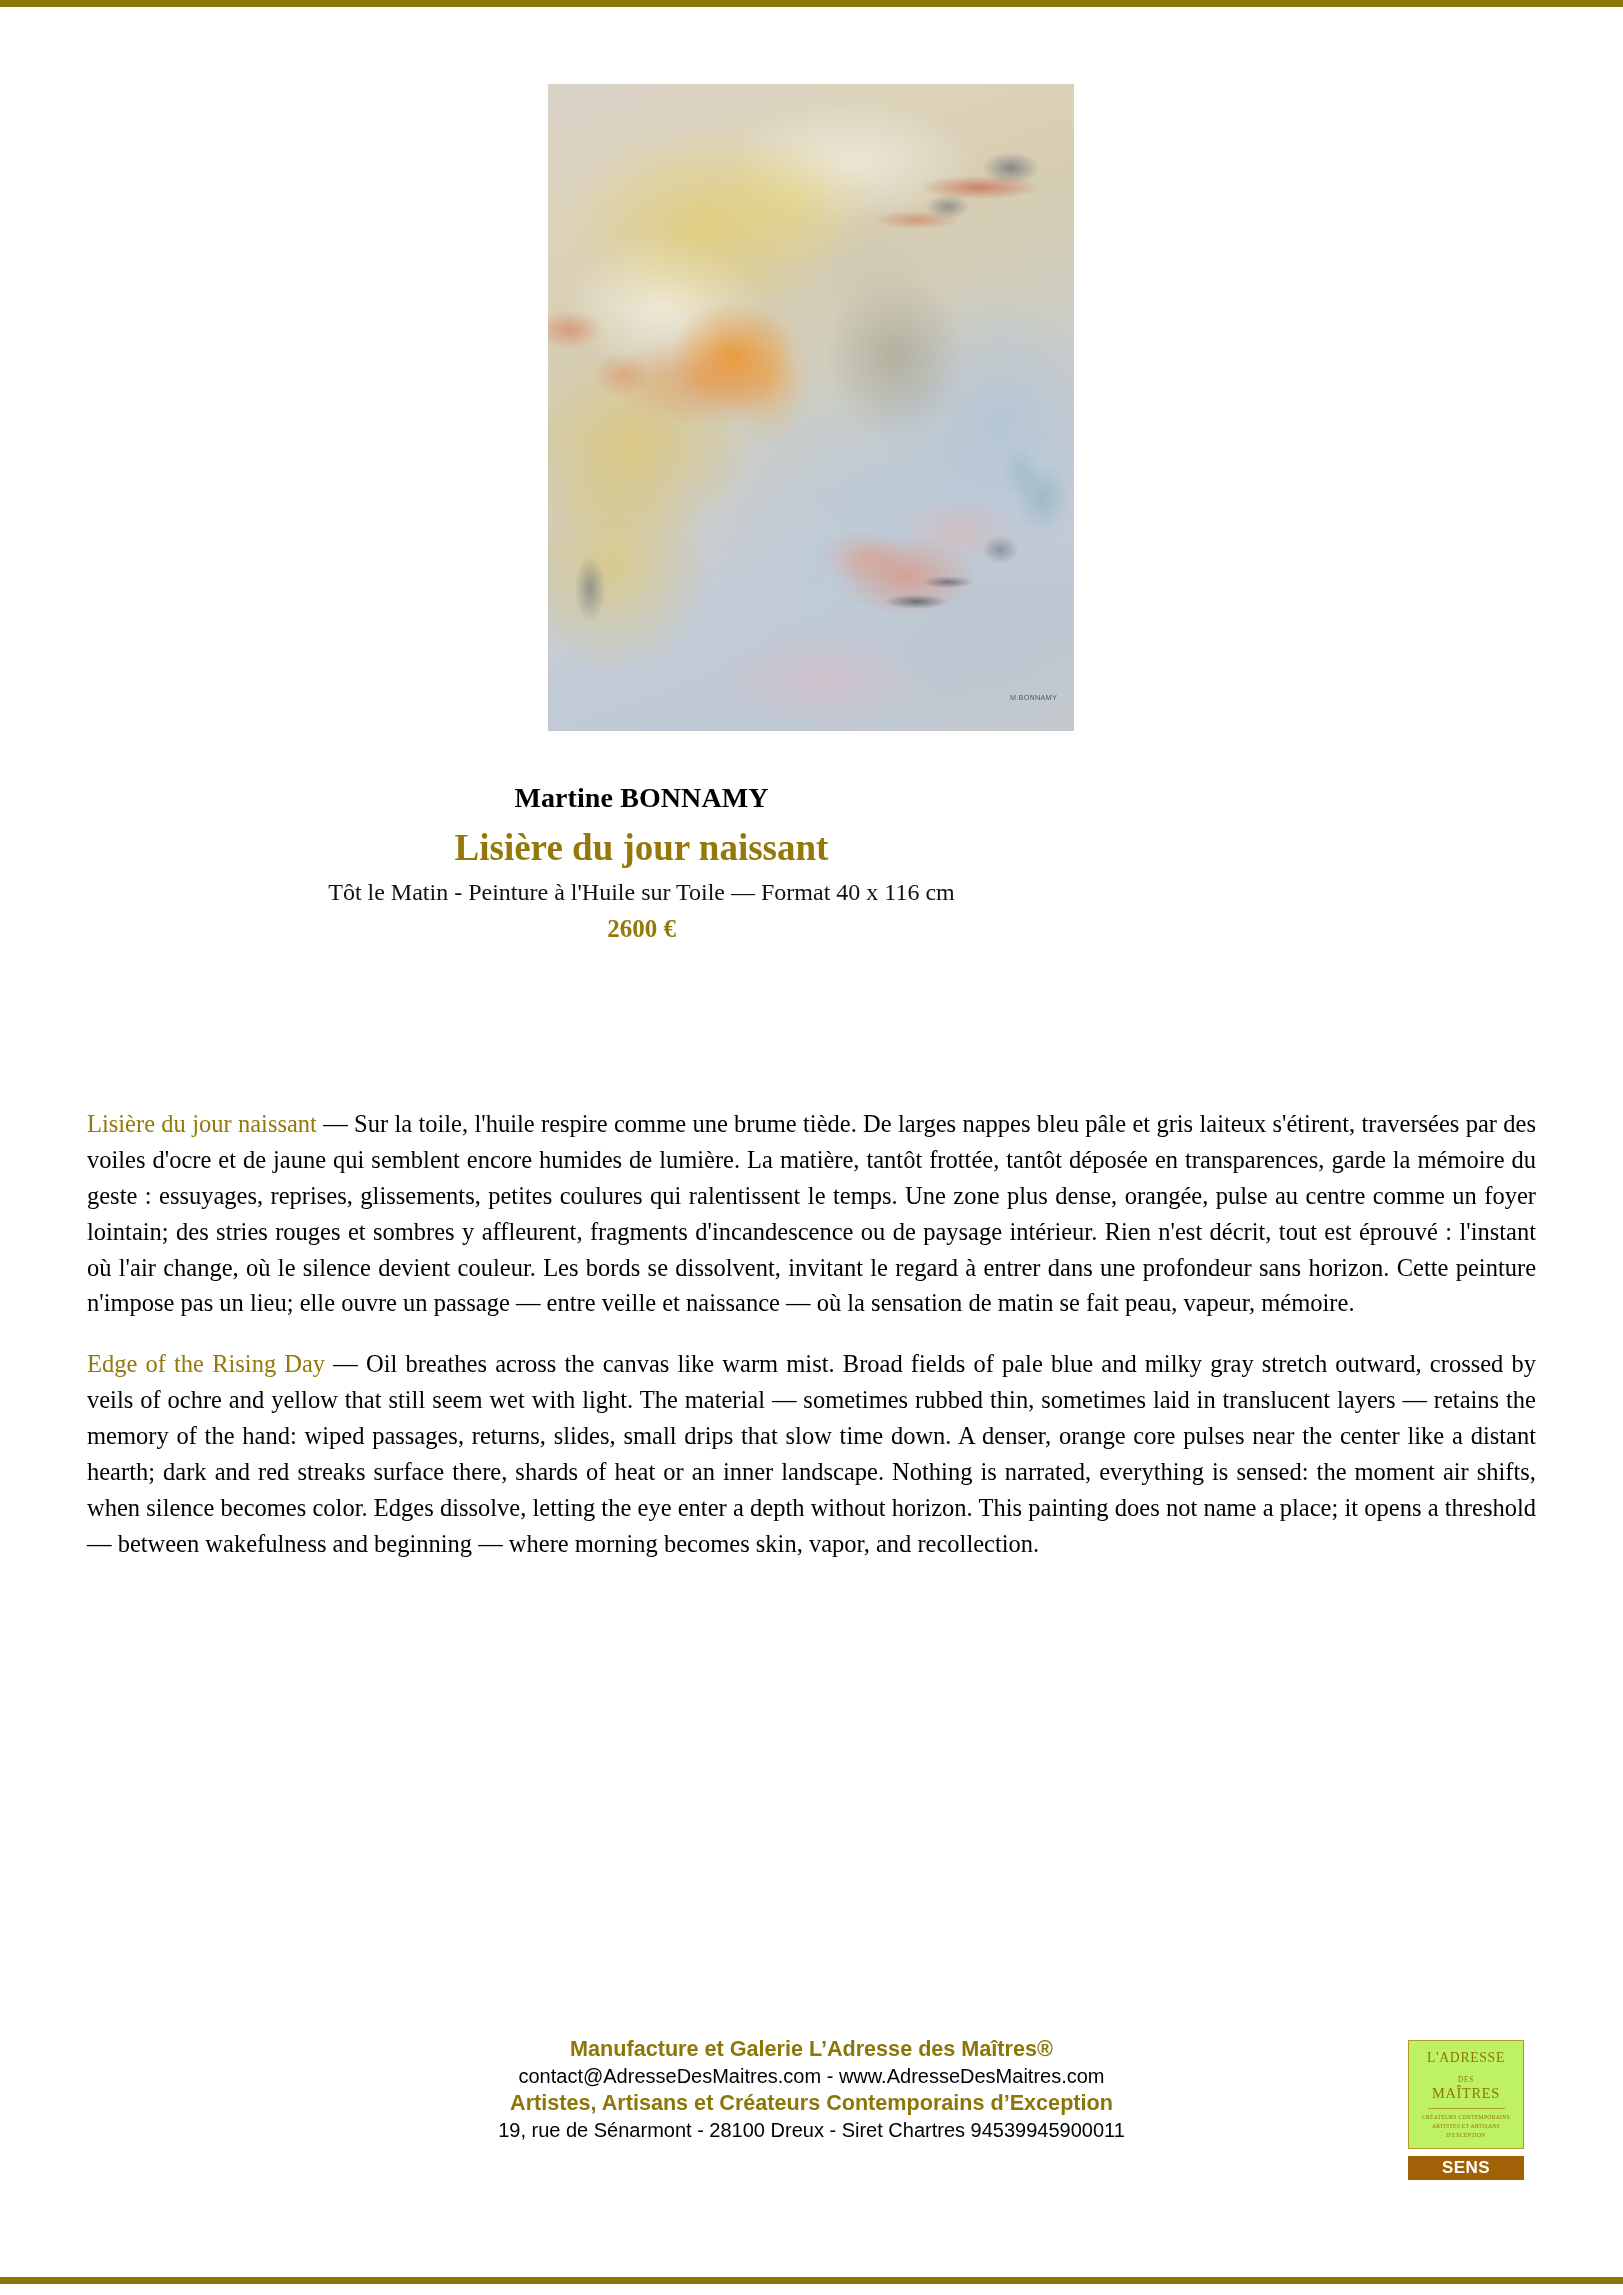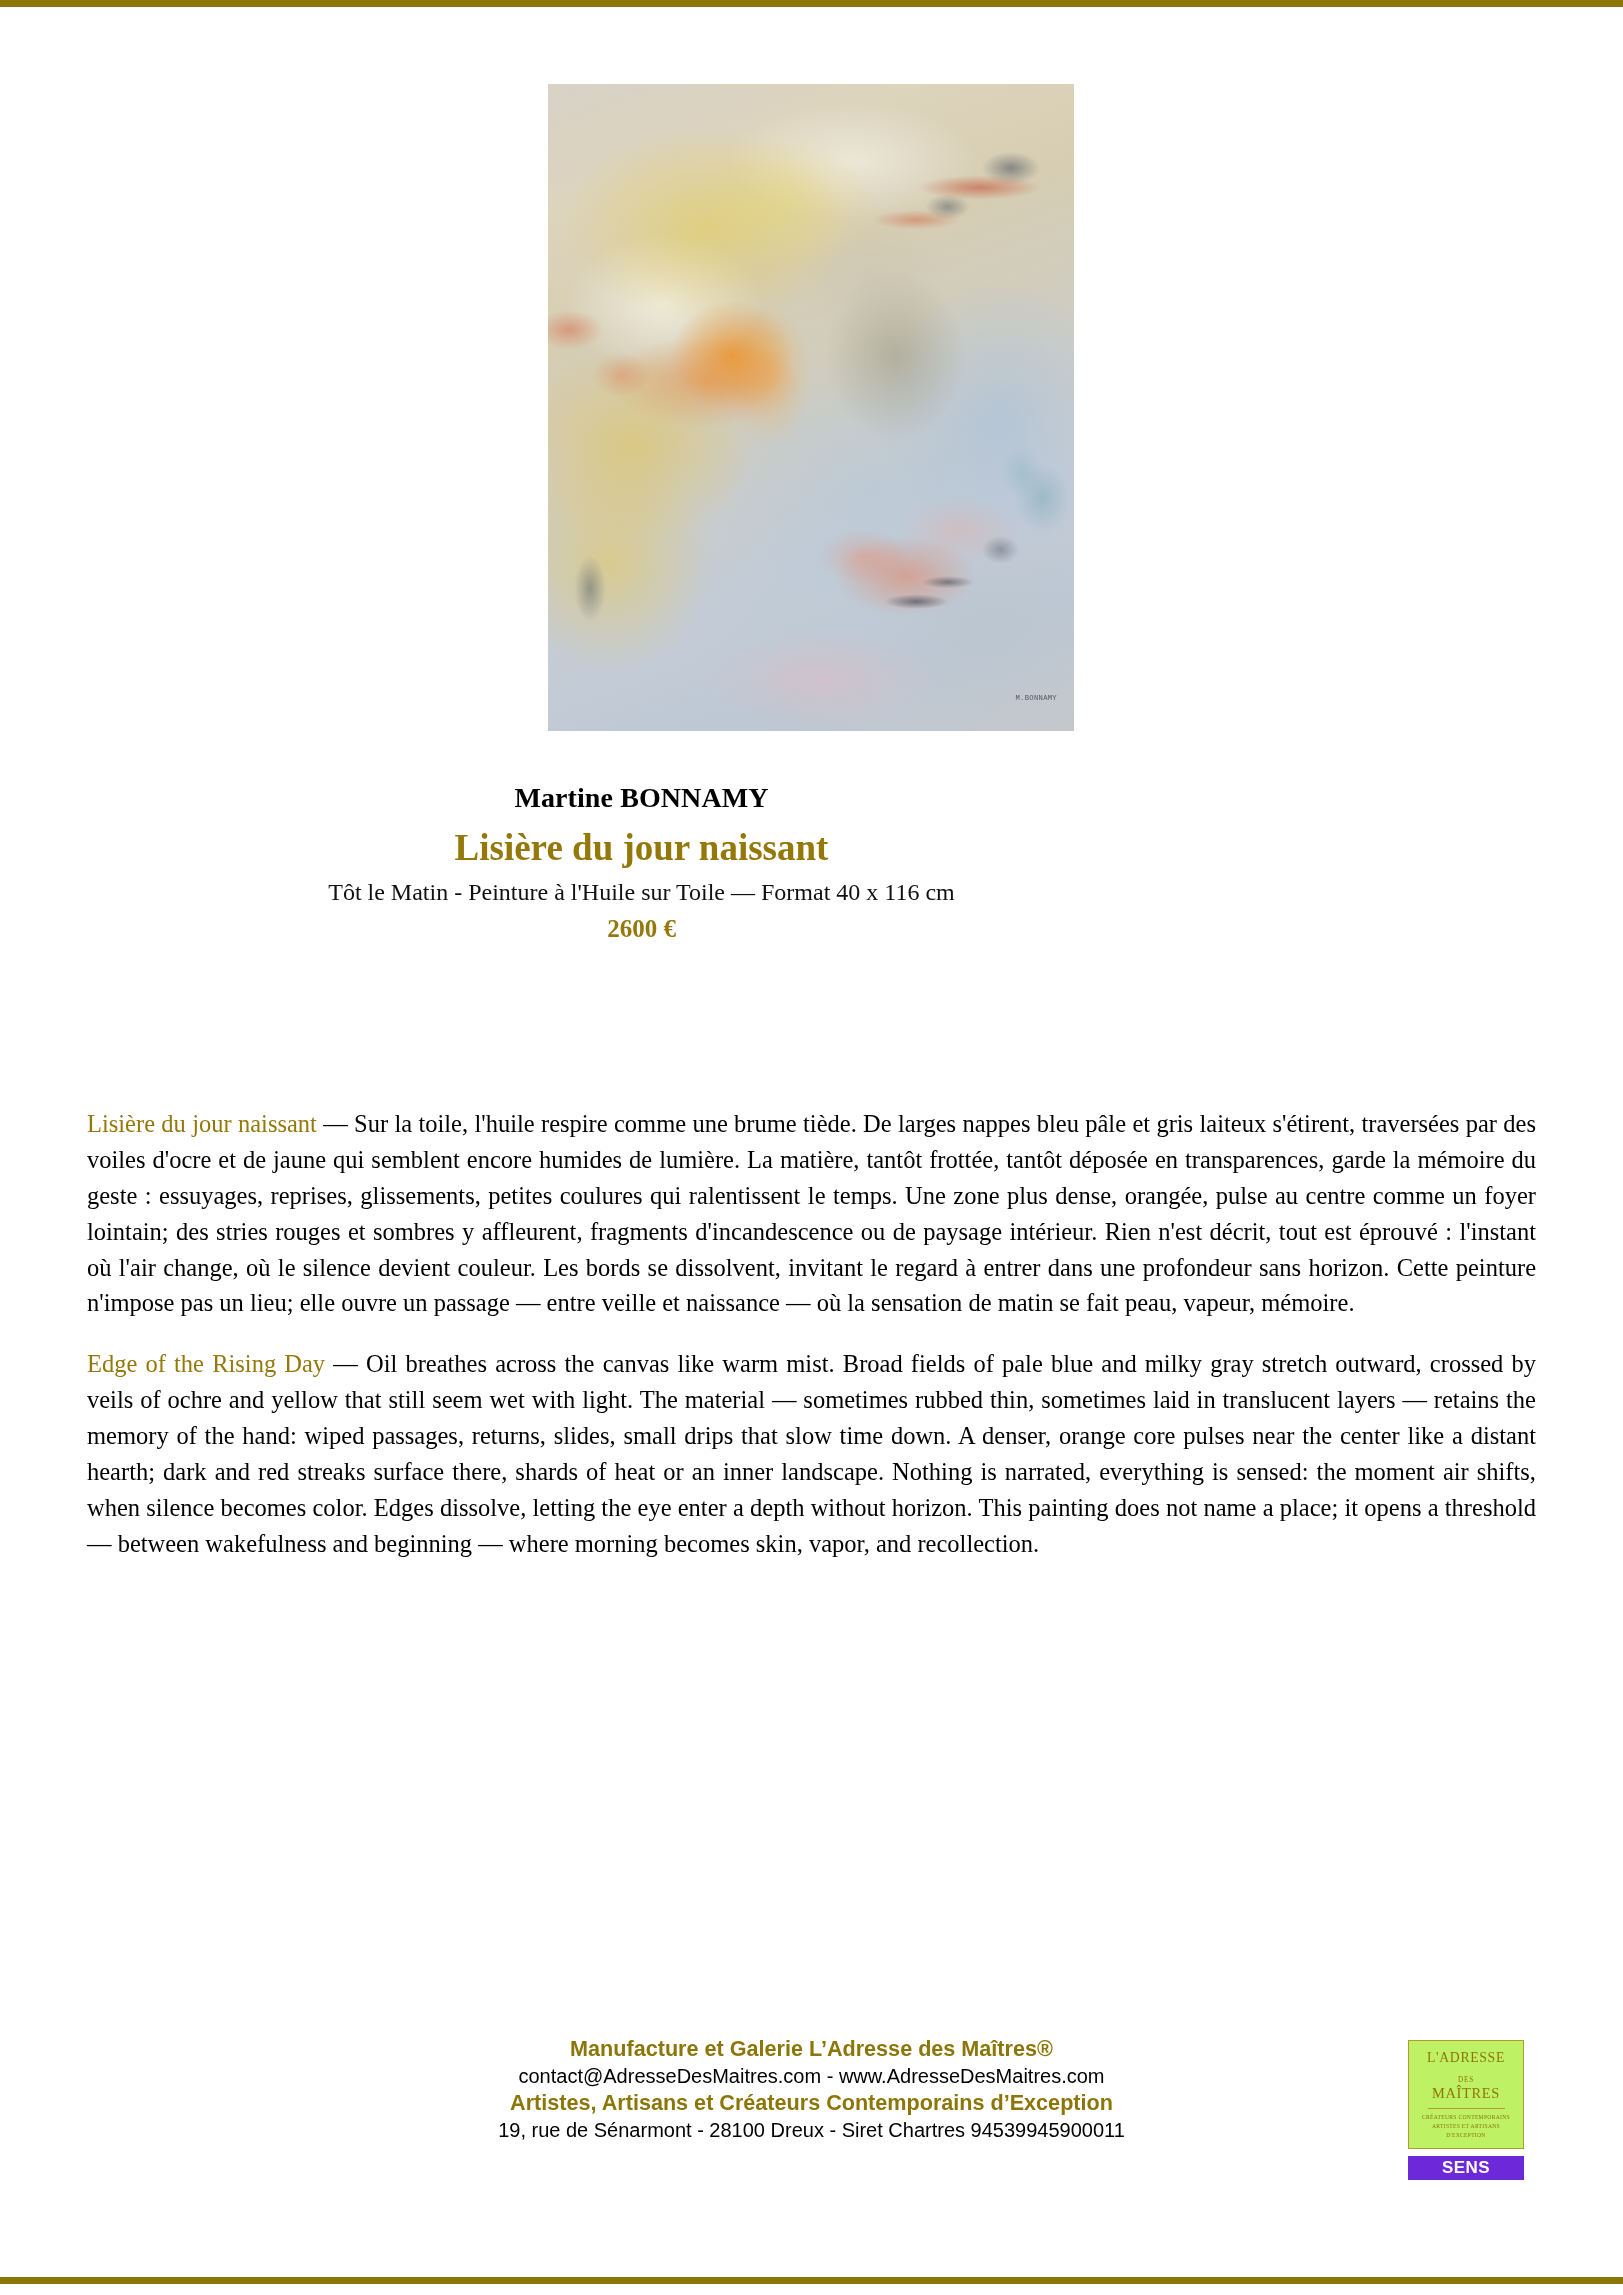--- a/index.html
+++ b/index.html
@@ -97,21 +97,21 @@
          #bdc8d4 84%,
          #c4c8cc 100%);
   }
   .artwork-signature {
     position: absolute;
     right: 17px;
     bottom: 29px;
     font-size: 7.2px;
     letter-spacing: 0.3px;
     color: rgba(40,40,50,.72);
-    font-family: Liberation Mono, monospace;
+    font-family: Liberation Sans, sans-serif;
     padding-left: 12px;
   }
 
   
   .title-block {
     position: absolute;
     left: 0;
     top: 781px;
     width: 1283px;
     text-align: center;
@@ -233,21 +233,21 @@
   .logo-sub {
     font-size: 5.6px;
     letter-spacing: 0.3px;
     line-height: 1.55;
     text-align: center;
   }
   .logo-badge {
     margin-top: 7.2px;
     width: 116px;
     height: 23.6px;
-    background: #6d28d9;
+    background: #a16207;
     color: #ffffff;
     display: flex;
     align-items: center;
     justify-content: center;
     font-family: "Liberation Sans", "DejaVu Sans", sans-serif;
     font-size: 17px;
     font-weight: bold;
     letter-spacing: 0.4px;
   }
 </style>

